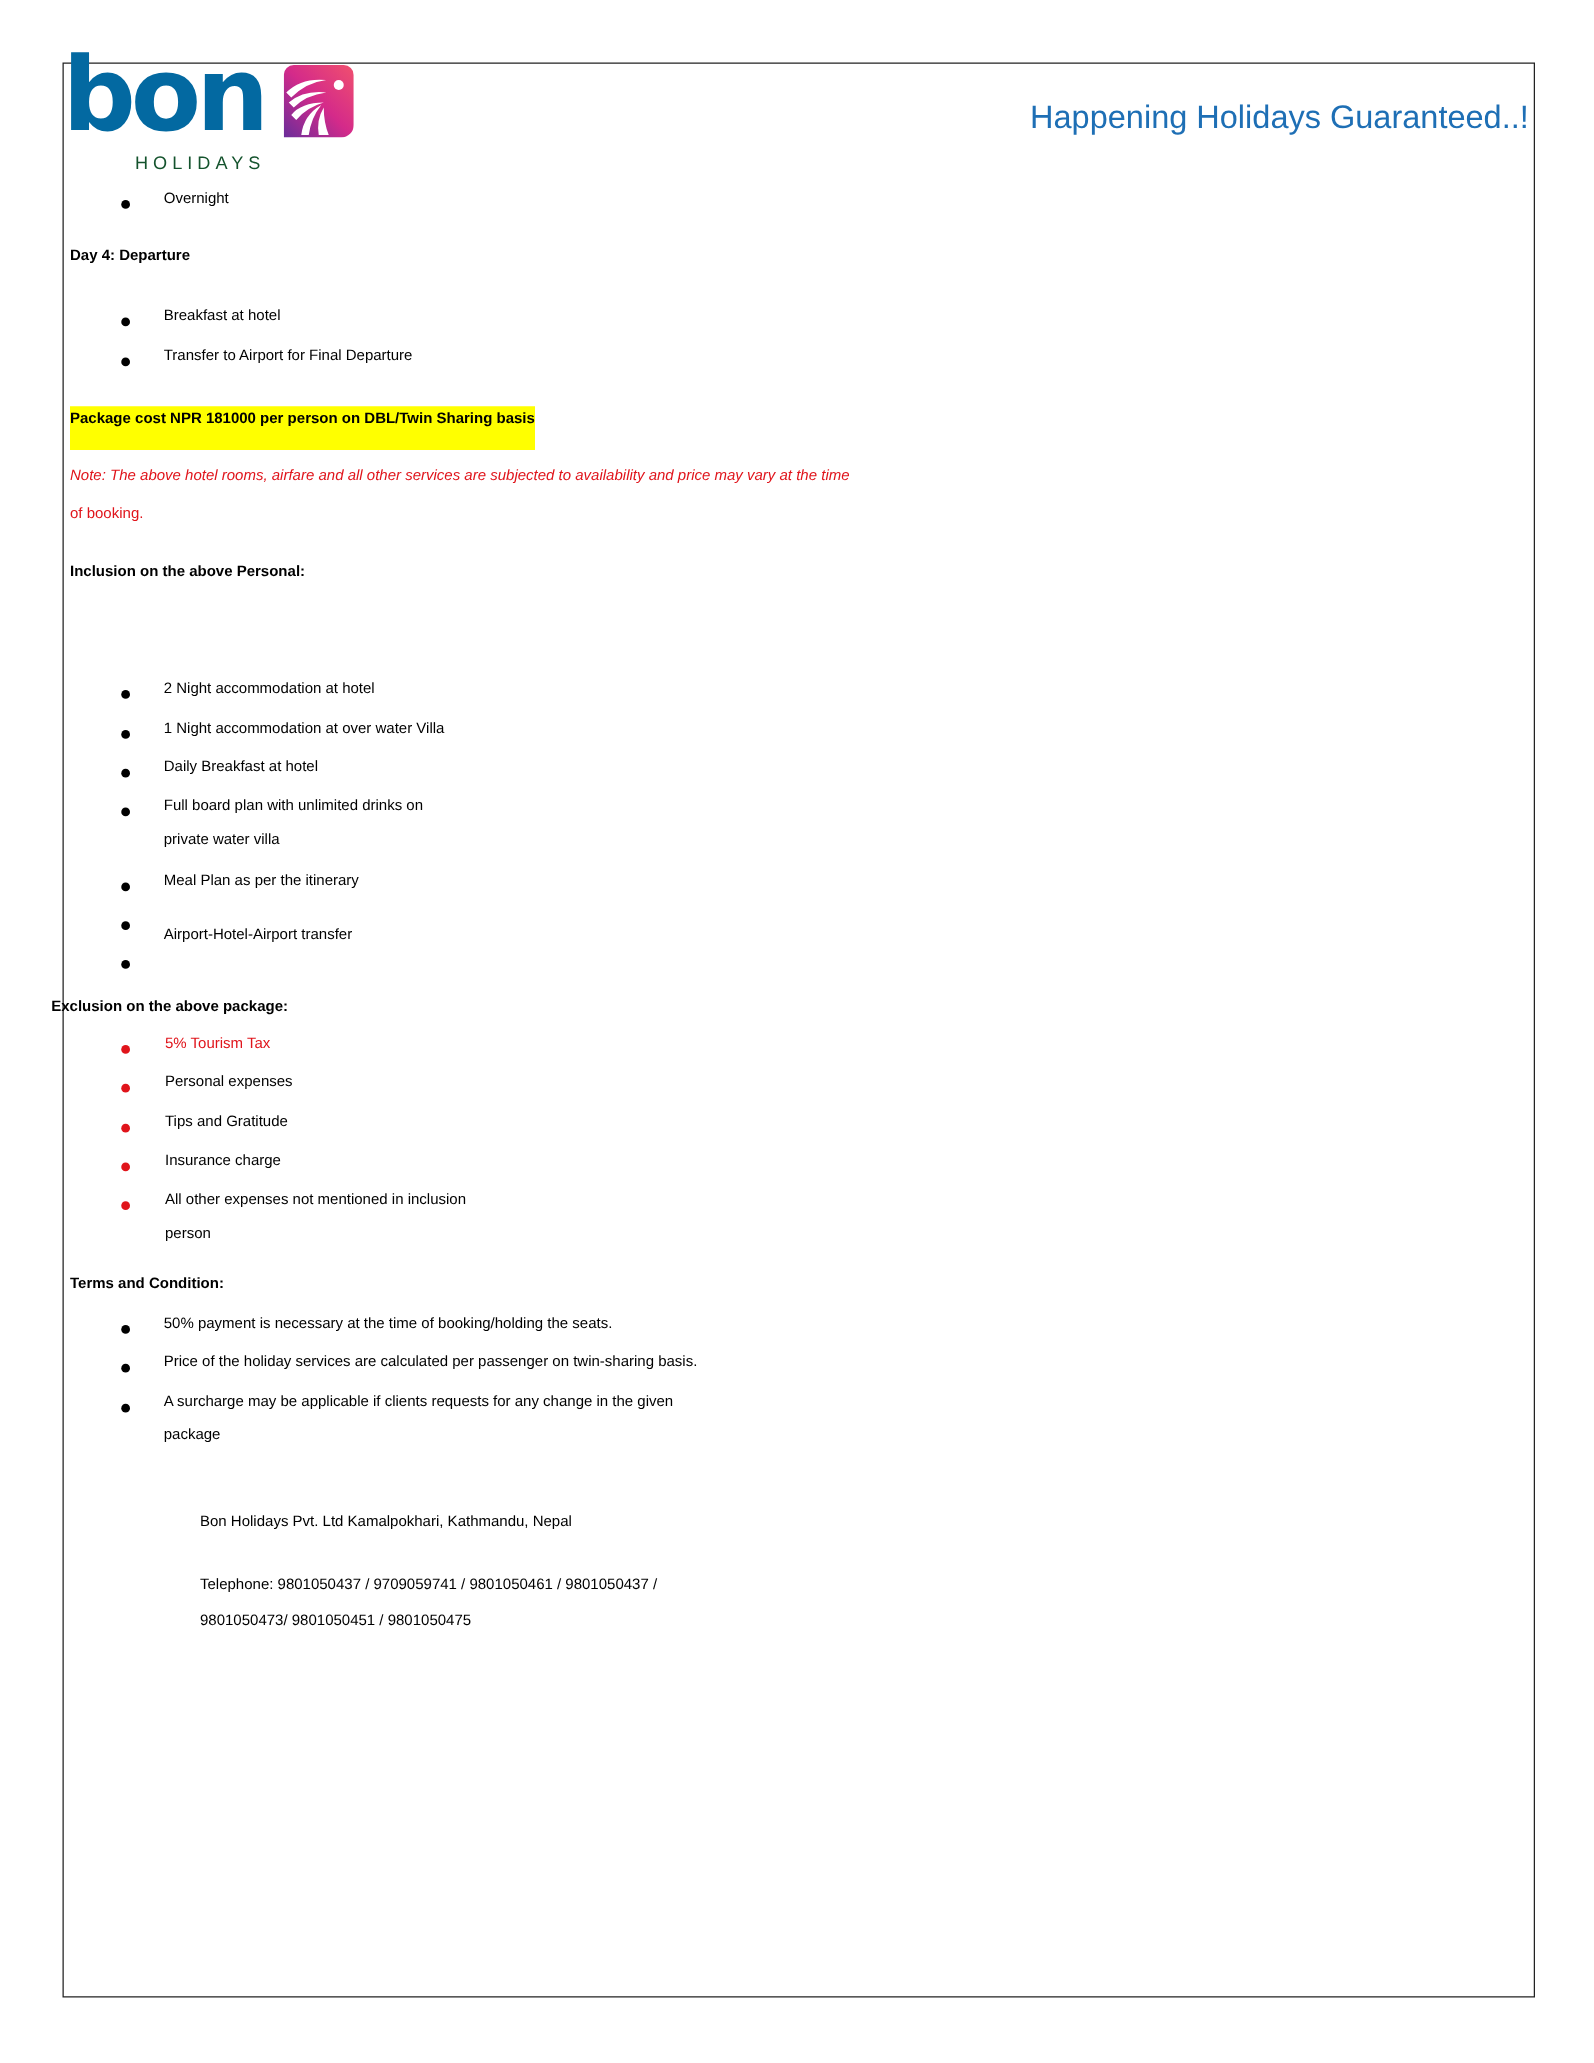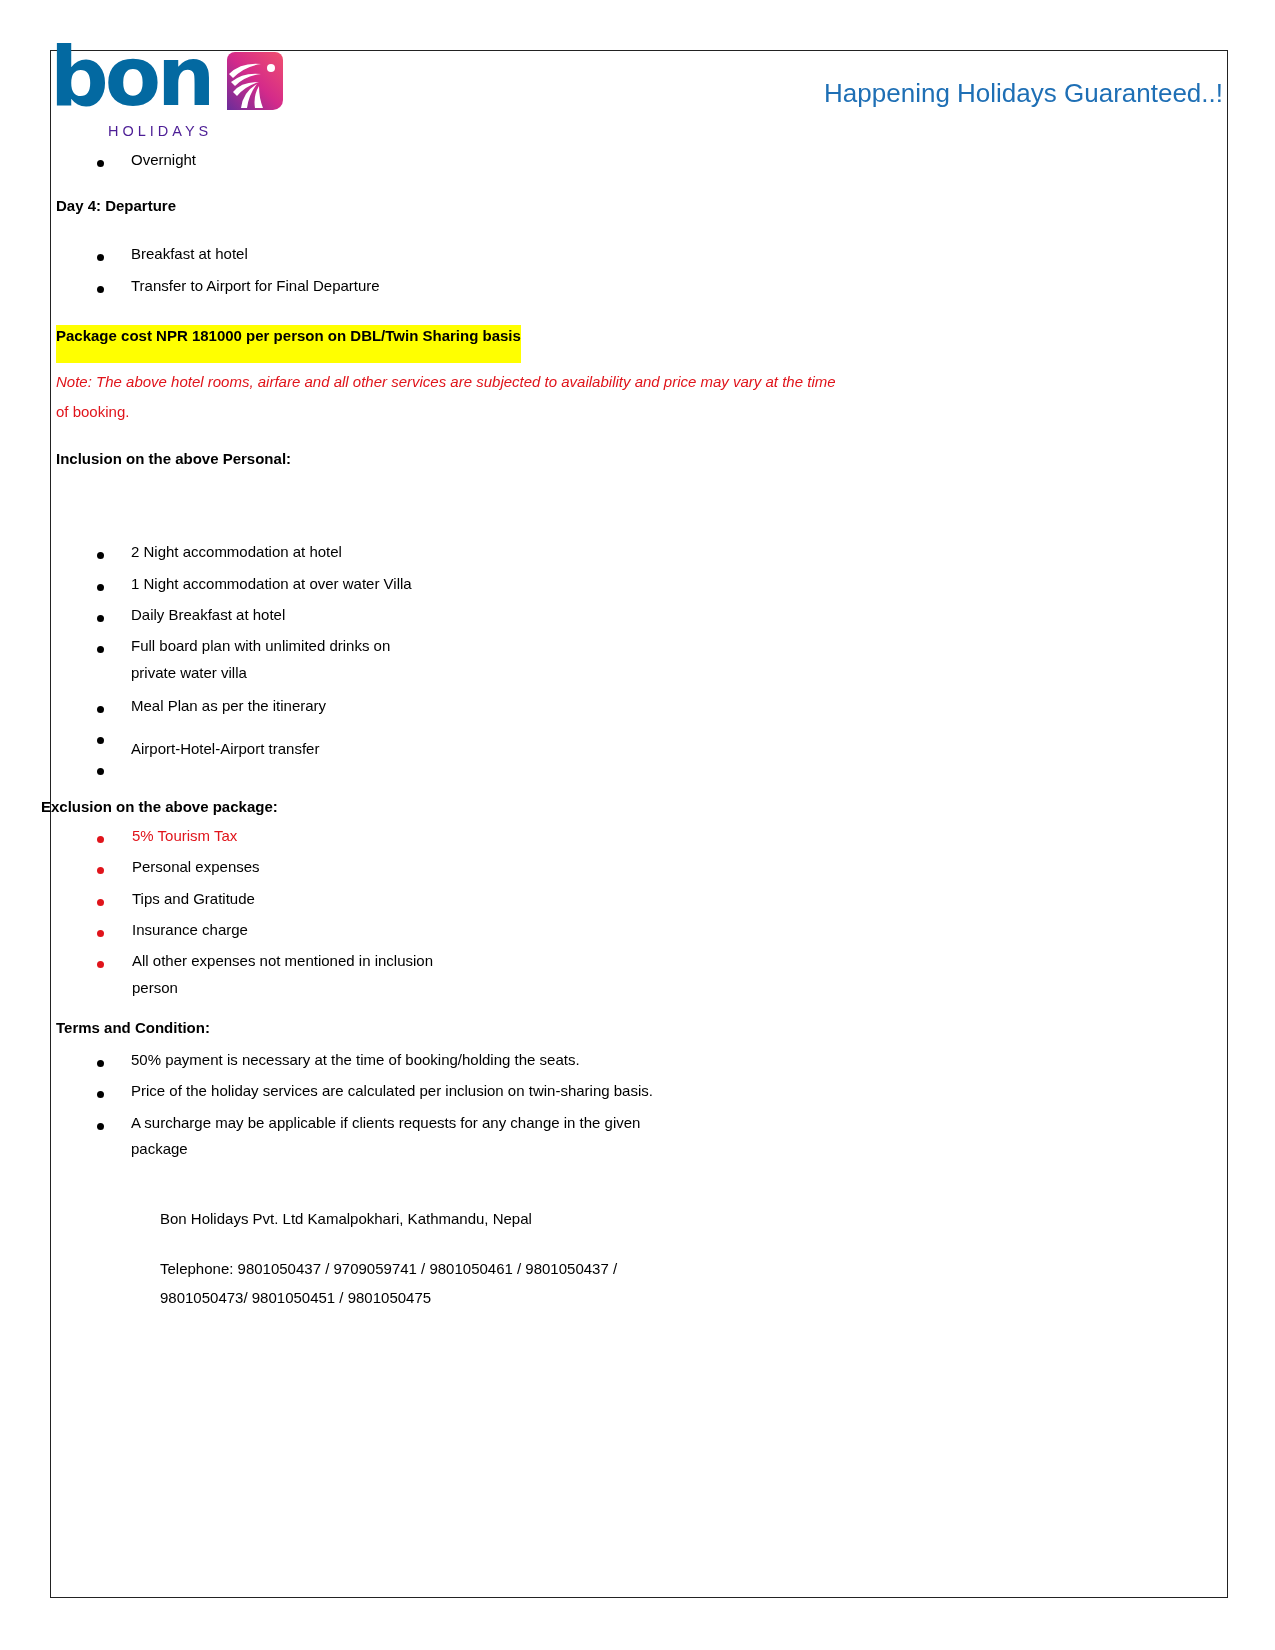--- a/index.html
+++ b/index.html
@@ -4,23 +4,23 @@
   <style>
     html, body { margin: 0; padding: 0; background: #ffffff; }
     body { width: 1275px; height: 1650px; position: relative; overflow: hidden;
            font-family: "Liberation Sans", sans-serif; color: #000; }
     .frame { position: absolute; left: 50px; top: 50px; width: 1178px; height: 1548px;
              border: 1.5px solid #222; box-sizing: border-box; }
     .logo { position: absolute; left: 50px; top: 50px; width: 240px; height: 92px; }
     .logo-bon { position: absolute; left: 0; top: -14px; font-family: "DejaVu Sans", sans-serif;
                 font-size: 82px; font-weight: bold; color: #0369a1; letter-spacing: -4px; line-height: 1; }
     .logo-mark { position: absolute; left: 177px; top: 2px; width: 56px; height: 58px; }
-    .logo-sub { position: absolute; left: 58px; top: 73px; font-size: 14.5px; letter-spacing: 4px; color: #4c1d95; }
+    .logo-sub { position: absolute; left: 58px; top: 73px; font-size: 14.5px; letter-spacing: 4px; color: #14532d; }
     .tagline { position: absolute; right: 52px; top: 78px; font-size: 26px; color: #1e6fb5; white-space: nowrap; }
-    .t { position: absolute; font-size: 15px; white-space: nowrap; line-height: 1; }
+    .t { position: absolute; font-size: 12px; white-space: nowrap; line-height: 1; }
     .b { font-weight: bold; }
     .red { color: #e0141b; }
     .hl { background: #ffff00; padding: 3px 0 20px 0; }
     .bullet { position: absolute; width: 7px; height: 7px; border-radius: 50%; background: #000; }
     .bullet.redb { background: #e0141b; }
   </style>
 </head>
 <body>
 
 <div class="frame"></div>
@@ -95,20 +95,20 @@
 <span class="t" style="left:132px; top:922px;">Insurance charge</span>
 <span class="bullet redb" style="left:97px; top:961px;"></span>
 <span class="t" style="left:132px; top:953px;">All other expenses not mentioned in inclusion</span>
 <span class="t" style="left:132px; top:980px;">person</span>
 
 <span class="t b" style="left:56px; top:1020px;">Terms and Condition:</span>
 
 <span class="bullet" style="left:97px; top:1060px;"></span>
 <span class="t" style="left:131px; top:1052px;">50% payment is necessary at the time of booking/holding the seats.</span>
 <span class="bullet" style="left:97px; top:1091px;"></span>
-<span class="t" style="left:131px; top:1083px;">Price of the holiday services are calculated per inclusion on twin-sharing basis.</span>
+<span class="t" style="left:131px; top:1083px;">Price of the holiday services are calculated per passenger on twin-sharing basis.</span>
 <span class="bullet" style="left:97px; top:1123px;"></span>
 <span class="t" style="left:131px; top:1115px;">A surcharge may be applicable if clients requests for any change in the given</span>
 <span class="t" style="left:131px; top:1141px;">package</span>
 
 <span class="t" style="left:160px; top:1211px;">Bon Holidays Pvt. Ltd Kamalpokhari, Kathmandu, Nepal</span>
 <span class="t" style="left:160px; top:1261px;">Telephone: 9801050437 / 9709059741 / 9801050461 / 9801050437 /</span>
 <span class="t" style="left:160px; top:1290px;">9801050473/ 9801050451 / 9801050475</span>
 
 </body></html>

